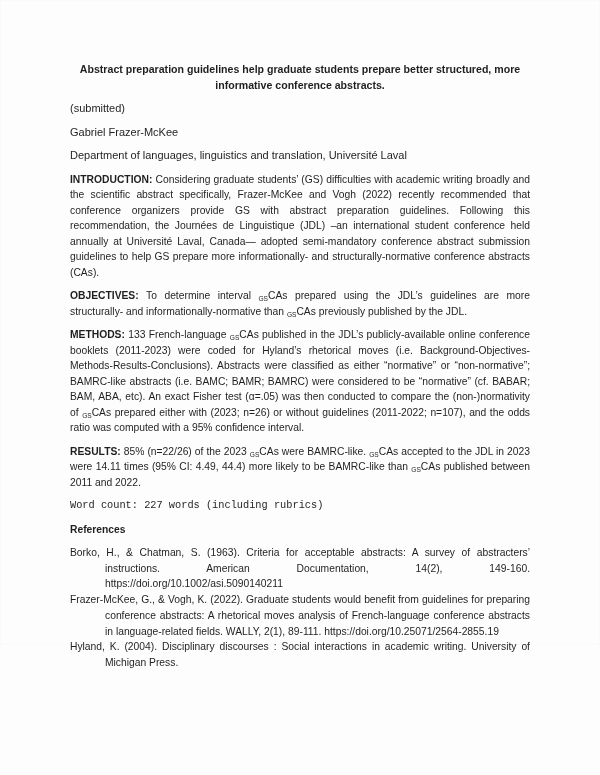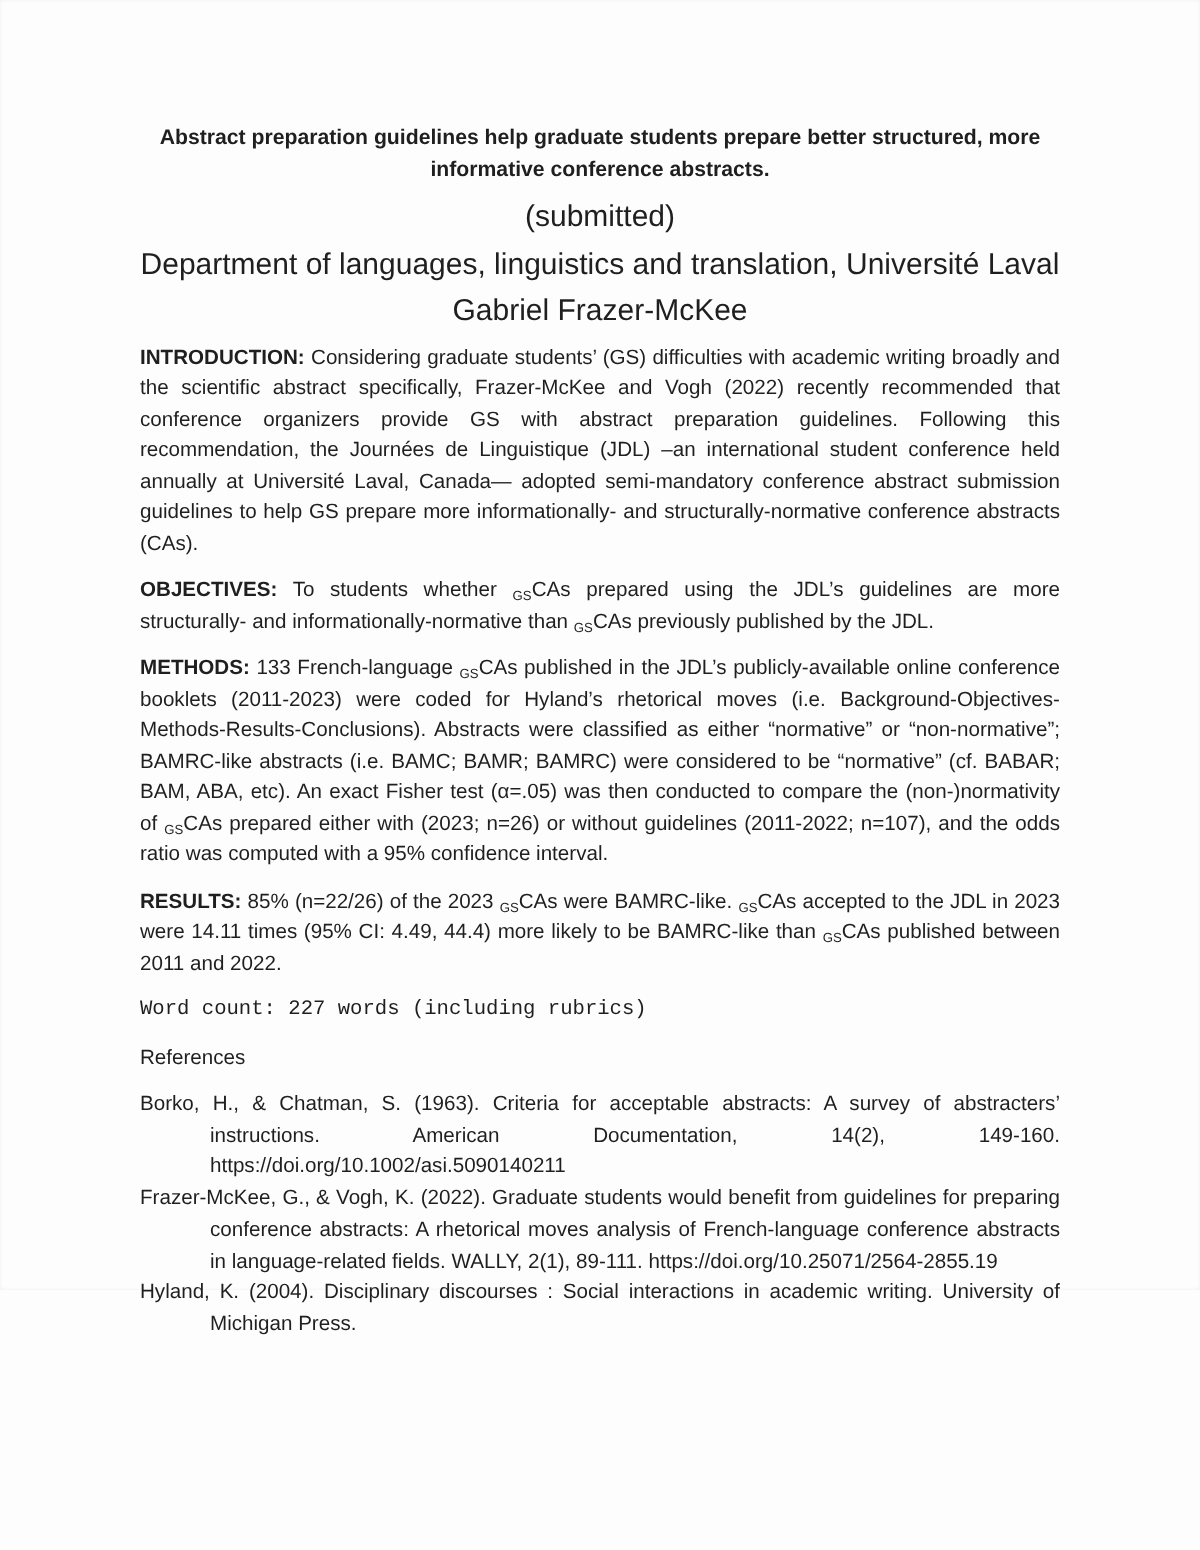--- a/index.html
+++ b/index.html
@@ -24,40 +24,39 @@
     box-shadow: inset 0 0 2px rgba(0,0,0,0.06);
   }
   .title {
     font-size: 10.6px;
     font-weight: bold;
     text-align: center;
     line-height: 15.5px;
     margin: 0 -6px 8px -6px;
   }
   .center-line {
-    font-size: 15px;
-    text-align: center;
+    font-size: 11px;
     line-height: 15.5px;
     margin: 0 0 8px 0;
   }
   .para {
     font-size: 10.3px;
     line-height: 15.5px;
     text-align: justify;
     margin: 0 0 8px 0;
   }
   .plain {
     font-size: 10.3px;
     line-height: 15.5px;
     margin: 0 0 8px 0;
     font-family: Liberation Mono, monospace;
   }
   .refs-heading {
     font-size: 10.3px;
-    font-weight: normal;
+    font-weight: bold;
     line-height: 15.5px;
     margin: 0 0 8px 0;
   }
   .ref {
     font-size: 10.3px;
     line-height: 15.7px;
     text-align: justify;
     margin: 0;
     padding-left: 35px;
     text-indent: -35px;
@@ -70,26 +69,26 @@
     vertical-align: -2px;
     line-height: 0;
   }
 </style>
 </head>
 <body>
 
 <div class="page">
   <h1 class="title">Abstract preparation guidelines help graduate students prepare better structured, more informative conference abstracts.</h1>
   <p class="center-line">(submitted)</p>
+  <p class="center-line">Gabriel Frazer-McKee</p>
   <p class="center-line">Department of languages, linguistics and translation, Université Laval</p>
-  <p class="center-line">Gabriel Frazer-McKee</p>
 
   <div id="abstract-sections">
       <p class="para"><span class="b">INTRODUCTION:</span><span> Considering graduate students’ (GS) difficulties with academic writing broadly and the scientific abstract specifically, Frazer-McKee and Vogh (2022) recently recommended that conference organizers provide GS with abstract preparation guidelines. Following this recommendation, the </span><span class="i">Journées de Linguistique</span><span> (JDL) –an international student conference held annually at Université Laval, Canada— adopted semi-mandatory conference abstract submission guidelines to help GS prepare more informationally- and structurally-normative conference abstracts (CAs).</span></p>
-      <p class="para"><span class="b">OBJECTIVES:</span><span> To students whether </span><span class="sub">GS</span><span>CAs prepared using the JDL’s guidelines are more structurally- and informationally-normative than </span><span class="sub">GS</span><span>CAs previously published by the JDL.</span></p>
+      <p class="para"><span class="b">OBJECTIVES:</span><span> To determine interval </span><span class="sub">GS</span><span>CAs prepared using the JDL’s guidelines are more structurally- and informationally-normative than </span><span class="sub">GS</span><span>CAs previously published by the JDL.</span></p>
       <p class="para"><span class="b">METHODS:</span><span> 133 French-language </span><span class="sub">GS</span><span>CAs published in the JDL’s publicly-available online conference booklets (2011-2023) were coded for Hyland’s rhetorical moves (i.e. Background-Objectives-Methods-Results-Conclusions). Abstracts were classified as either “normative” or “non-normative”; BAMRC-like abstracts (i.e. BAMC; BAMR; BAMRC) were considered to be “normative” (cf. BABAR; BAM, ABA, etc). An exact Fisher test (α=.05) was then conducted to compare the (non-)normativity of </span><span class="sub">GS</span><span>CAs prepared either </span><span class="i">with</span><span> (2023; n=26) or </span><span class="i">without</span><span> guidelines (2011-2022; n=107), and the odds ratio was computed with a 95% confidence interval.</span></p>
       <p class="para"><span class="b">RESULTS:</span><span> 85% (n=22/26) of the 2023 </span><span class="sub">GS</span><span>CAs were BAMRC-like. </span><span class="sub">GS</span><span>CAs accepted to the JDL in 2023 were 14.11 times (95% CI: 4.49, 44.4) more likely to be BAMRC-like than </span><span class="sub">GS</span><span>CAs published between 2011 and 2022.</span></p>
     </div>
 
   <p class="plain">Word count: 227 words (including rubrics)</p>
 
   <p class="refs-heading">References</p>
 
   <div id="reference-list">
       <p class="ref"><span>Borko, H., &amp; Chatman, S. (1963). Criteria for acceptable abstracts: A survey of abstracters’ instructions. </span><span class="i">American Documentation, 14</span><span>(2), 149-160. https://doi.org/10.1002/asi.5090140211</span></p>

